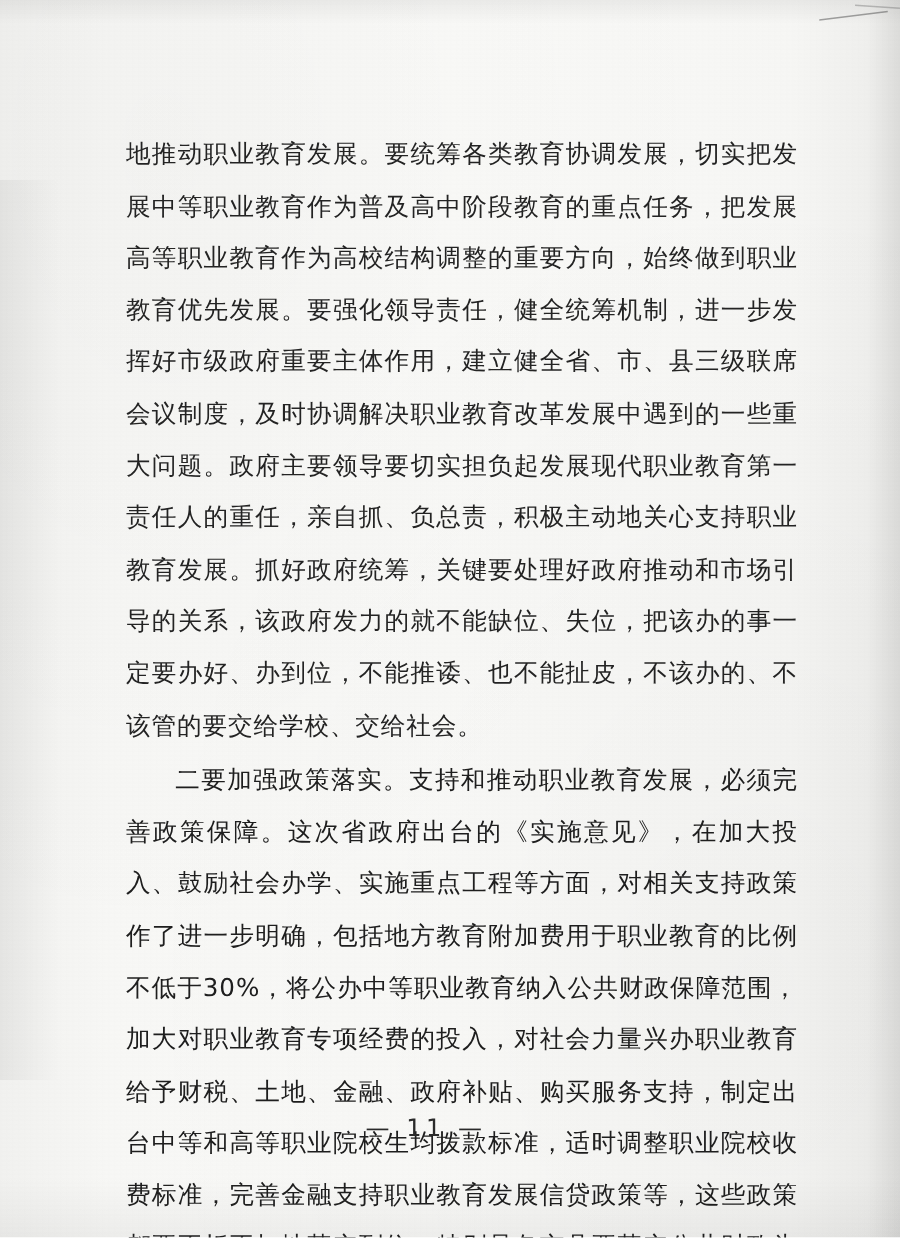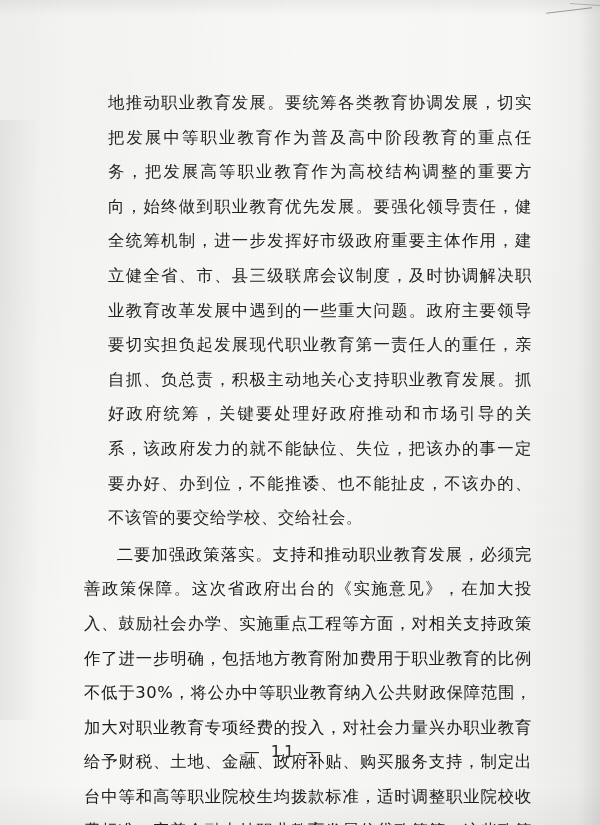--- a/index.html
+++ b/index.html
@@ -73,21 +73,20 @@
     text-justify: inter-ideograph;
   }
 
   .para {
     margin: 0 0 0 0;
     text-indent: 2em;
     filter: contrast(1.02);
   }
   .para.first {
     text-indent: 0;
-    margin-left: 24px;
   }
   .para + .para {
     margin-top: 2px;
   }
 
   
   .para.first { color: #262626; }
   .para.second { color: #212121; }
 
   

